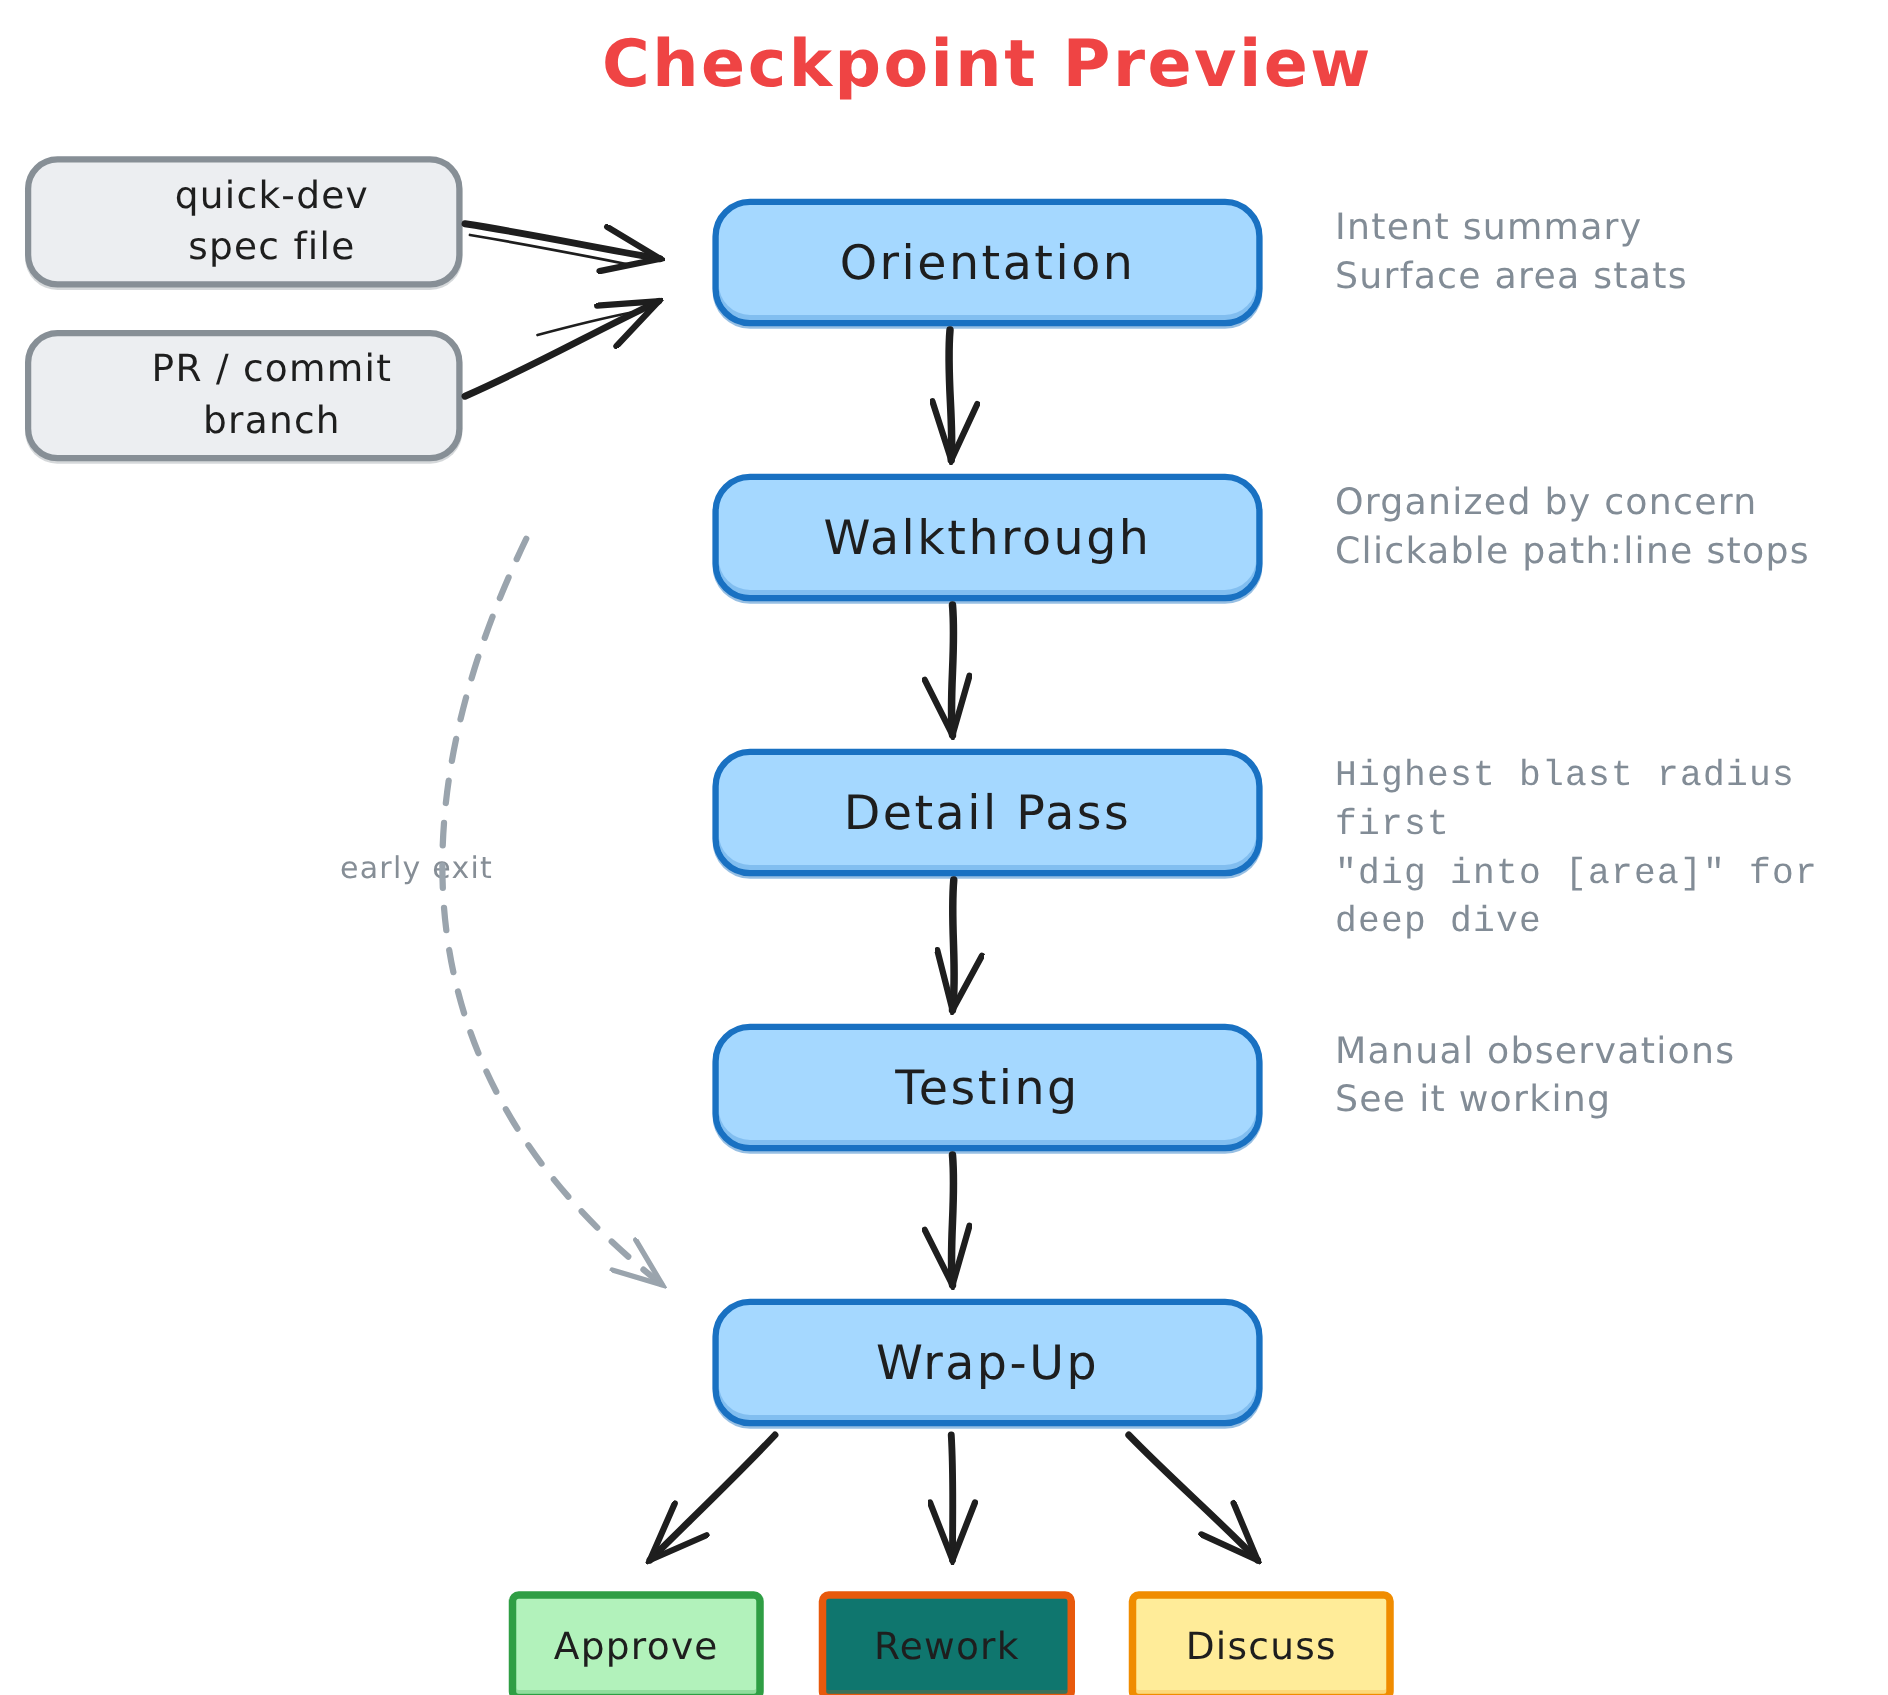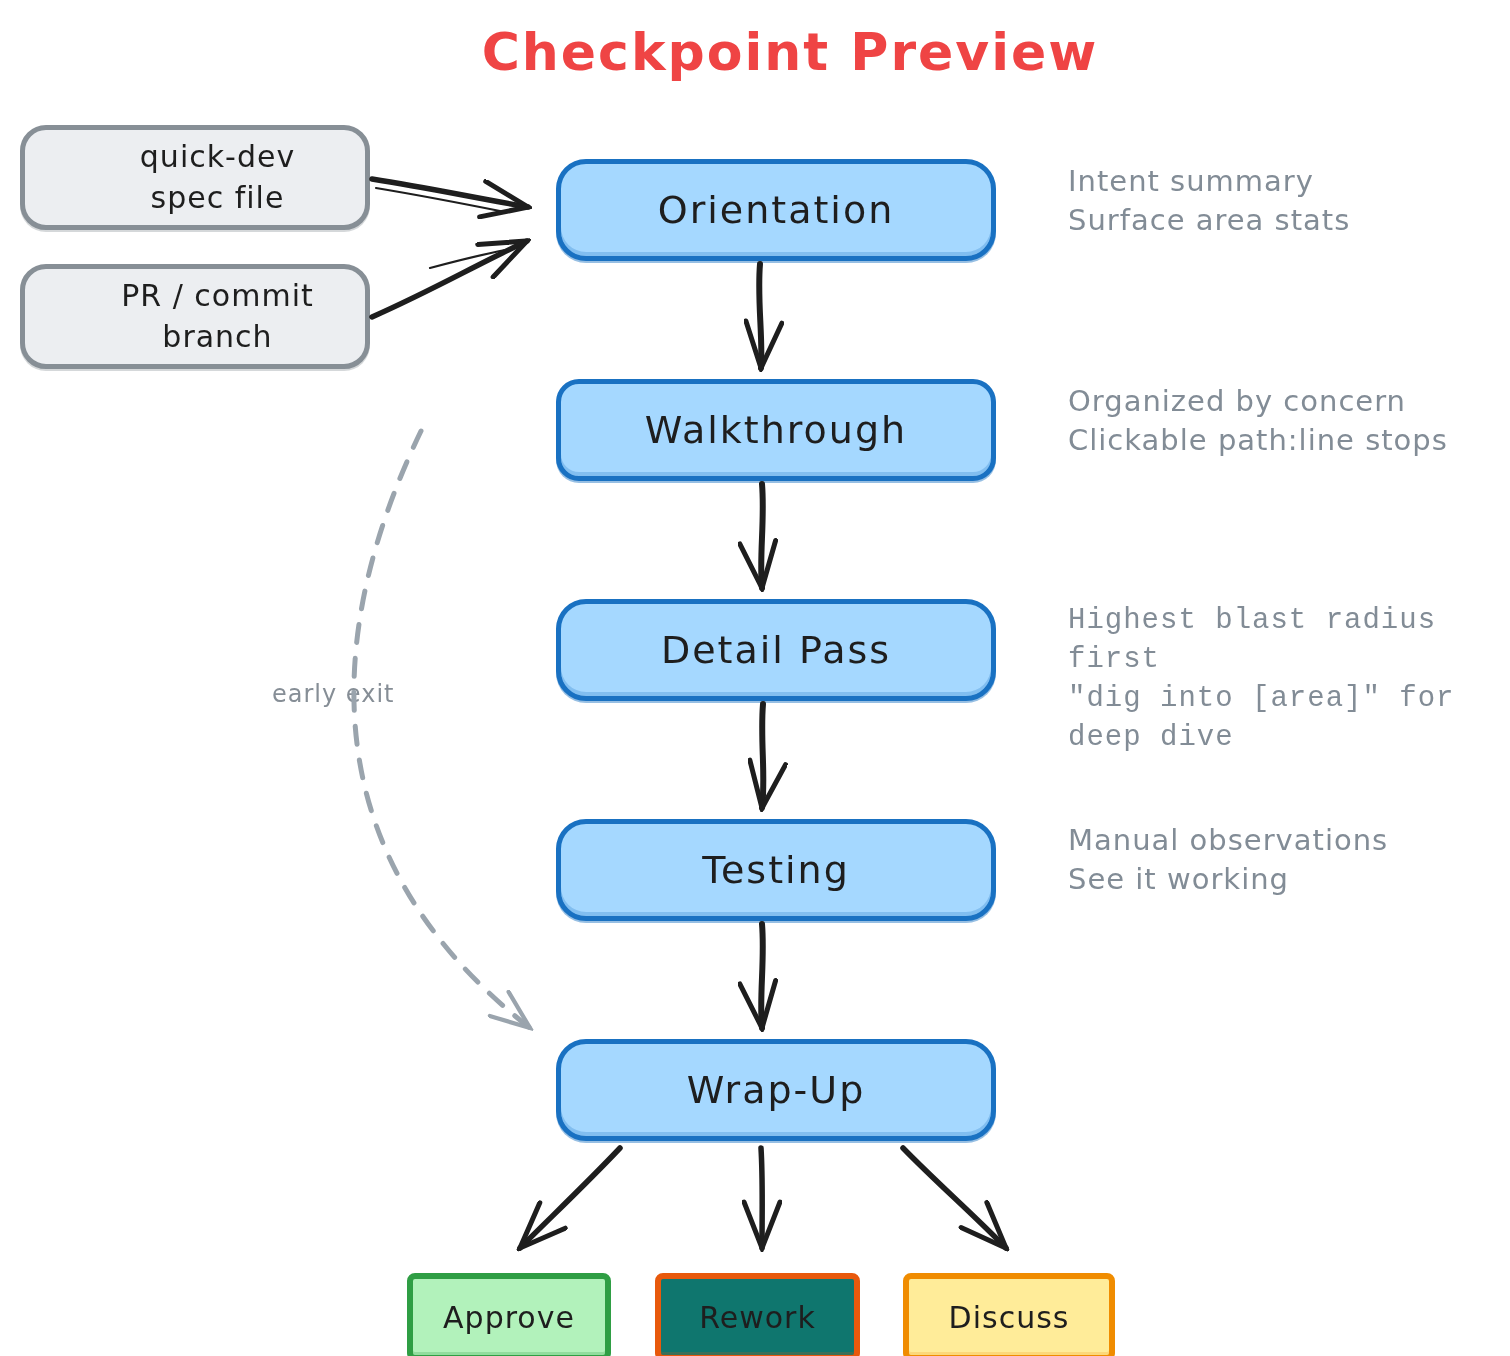--- a/index.html
+++ b/index.html
@@ -52,32 +52,32 @@
     line-height: 1.35;
     letter-spacing: 1px;
     white-space: pre-line;
     box-shadow: 0 2px 0 rgba(135,143,150,0.35);
     padding-left: 45px;
   }
   .input-spec   { top: 125px; }
   .input-branch { top: 264px; }
 
   .stage {
-    left: 556px;
+    left: 570px;
     width: 440px;
     height: 102px;
     background: #a5d8ff;
     border: 5px solid #1971c2;
     border-radius: 30px;
     font-size: 38px;
     letter-spacing: 2px;
     box-shadow: inset 0 -4px 0 rgba(25,113,194,0.25), 0 2px 0 rgba(25,113,194,0.45);
   }
   .stage-orientation { top: 159px; }
-  .stage-walkthrough { top: 379px; border-radius: 23px; }
+  .stage-walkthrough { top: 379px; }
   .stage-detailpass  { top: 599px; }
   .stage-testing     { top: 819px; }
   .stage-wrapup      { top: 1039px; }
 
   .note {
     position: absolute;
     left: 1068px;
     width: 440px;
     font-size: 29px;
     line-height: 39px;

